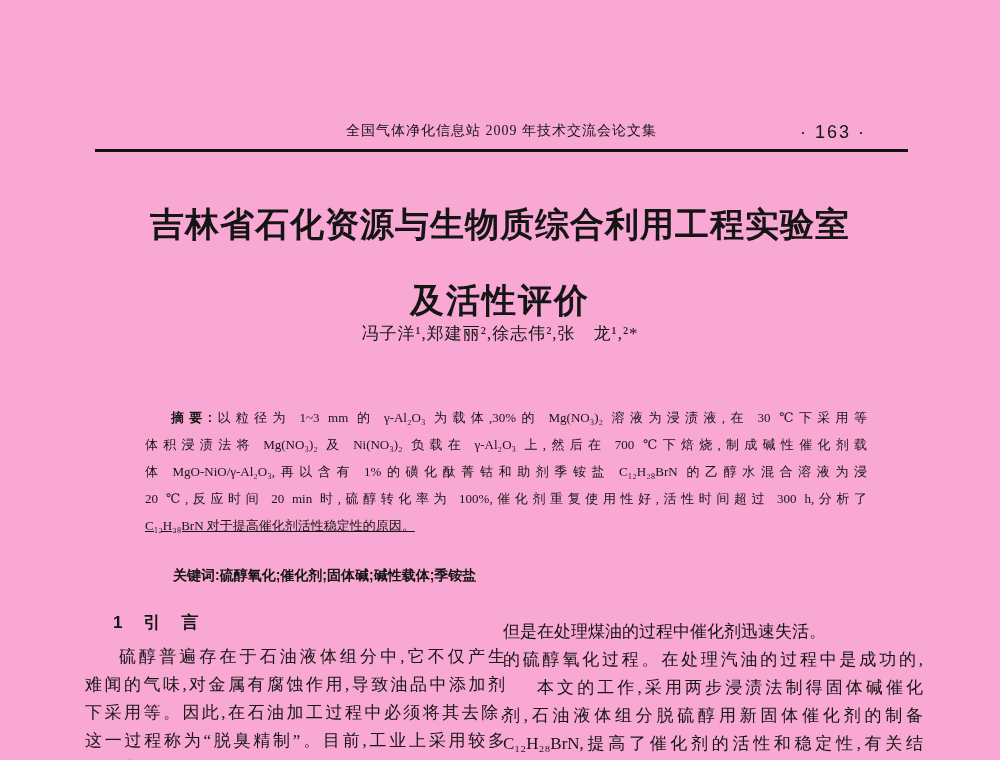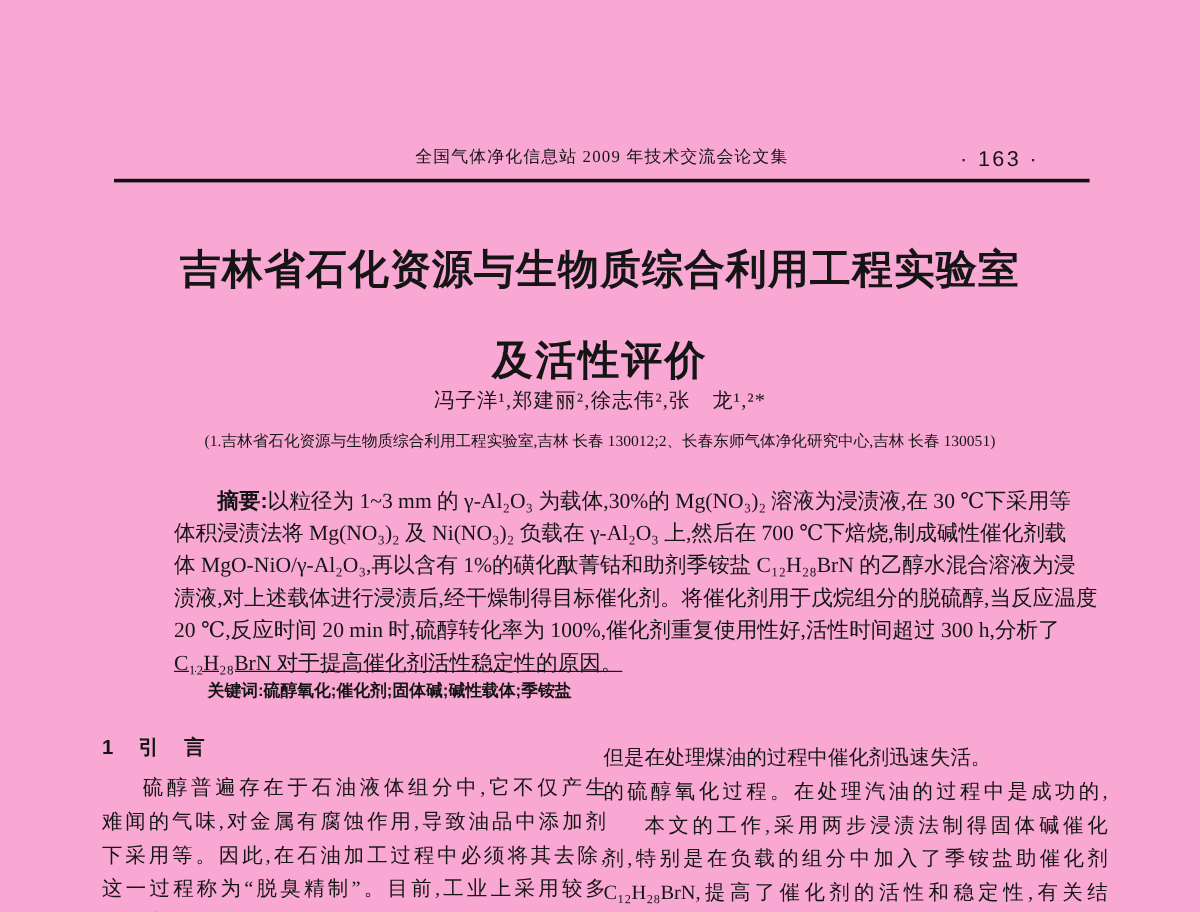--- a/index.html
+++ b/index.html
@@ -42,42 +42,42 @@
     position:absolute;left:0;top:322px;width:100%;
     text-align:center;font-size:17px;letter-spacing:1px;
   }
   .affiliation{
     position:absolute;left:0;top:359px;width:100%;
     text-align:center;font-size:13px;
   }
   
   .abstract{
     position:absolute;left:145px;top:404px;width:722px;
-    font-size:18px;
+    font-size:13px;
   }
   .abs-line{
     height:27px;line-height:27px;white-space:nowrap;
     text-align:justify;text-align-last:justify;
   }
   .abs-line.first{text-indent:2em;}
   .abs-line.last{text-align:left;text-align-last:left;text-decoration:underline;}
   .bold{font-weight:bold;font-family:"Liberation Sans","DejaVu Sans",sans-serif;}
   .keywords{
     position:absolute;left:145px;top:567px;width:722px;
     font-size:14px;text-indent:2em;font-weight:bold;
     font-family:"Liberation Sans","DejaVu Sans",sans-serif;
   }
   
   .col{position:absolute;width:420px;font-size:17px;}
   .col-left{left:85px;top:610px;}
   .col-right{left:503px;top:618px;}
   .sec-heading{
     font-size:17px;font-weight:bold;
     font-family:"Liberation Sans","DejaVu Sans",sans-serif;
-    height:33px;line-height:26px;letter-spacing:2px;
+    height:33px;line-height:26px;letter-spacing:2px;margin-left:28px;
   }
   .body-line{
     height:28px;line-height:28px;white-space:nowrap;
     text-align:justify;text-align-last:justify;
   }
   .body-line.indent{text-indent:2em;}
   .body-line.short{text-align:left;text-align-last:left;}
 </style>
 </head>
 <body>
@@ -86,29 +86,27 @@
 
   <div class="running-head">
     <span>全国气体净化信息站 2009 年技术交流会论文集</span>
     <span class="page-num">· 163 ·</span>
   </div>
   <div class="head-rule"></div>
 
   <div class="title-l1">吉林省石化资源与生物质综合利用工程实验室</div>
   <div class="title-l2">及活性评价</div>
   <div class="authors">冯子洋¹,郑建丽²,徐志伟²,张　龙¹,²*</div>
-  <div class="affiliation">(1.吉林省石化资源与生物质综合利用工程实验室,吉林 长春 130012;2、长春东师气体净化研究中心,吉林 长春 130051)</div>
 
   <div class="abstract">
     <div class="abs-line first">
       <span class="bold">摘要:</span><span>以粒径为 1~3 mm 的 γ-Al₂O₃ 为载体,30%的 Mg(NO₃)₂ 溶液为浸渍液,在 30 ℃下采用等</span>
     </div>
     <div class="abs-line">体积浸渍法将 Mg(NO₃)₂ 及 Ni(NO₃)₂ 负载在 γ-Al₂O₃ 上,然后在 700 ℃下焙烧,制成碱性催化剂载</div>
     <div class="abs-line">体 MgO-NiO/γ-Al₂O₃,再以含有 1%的磺化酞菁钴和助剂季铵盐 C₁₂H₂₈BrN 的乙醇水混合溶液为浸</div>
-    <div class="abs-line">渍液,对上述载体进行浸渍后,经干燥制得目标催化剂。将催化剂用于戊烷组分的脱硫醇,当反应温度</div>
     <div class="abs-line">20 ℃,反应时间 20 min 时,硫醇转化率为 100%,催化剂重复使用性好,活性时间超过 300 h,分析了</div>
     <div class="abs-line last">C₁₂H₂₈BrN 对于提高催化剂活性稳定性的原因。</div>
   </div>
 
   <div class="keywords">
     <span>关键词:</span><span>硫醇氧化;催化剂;固体碱;碱性载体;季铵盐</span>
   </div>
 
   <div class="col col-left">
     <div class="sec-heading">1　引　言</div>
@@ -116,18 +114,18 @@
     <div class="body-line">难闻的气味,对金属有腐蚀作用,导致油品中添加剂</div>
     <div class="body-line">下采用等。因此,在石油加工过程中必须将其去除,</div>
     <div class="body-line">这一过程称为“脱臭精制”。目前,工业上采用较多</div>
     <div class="body-line">的是美国 UOP 公司开发的 Merox 抽提氧化工艺[1]</div>
   </div>
 
   <div class="col col-right">
     <div class="body-line short">但是在处理煤油的过程中催化剂迅速失活。</div>
     <div class="body-line">的硫醇氧化过程。在处理汽油的过程中是成功的,</div>
     <div class="body-line indent">本文的工作,采用两步浸渍法制得固体碱催化</div>
-    <div class="body-line">剂,特别是在负载的组分中加入了季铵盐助催化剂</div>
+    <div class="body-line">剂,石油液体组分脱硫醇用新固体催化剂的制备</div>
     <div class="body-line">C₁₂H₂₈BrN,提高了催化剂的活性和稳定性,有关结</div>
     <div class="body-line short">果报道如下。</div>
   </div>
 
 </div>
 
 </body></html>

